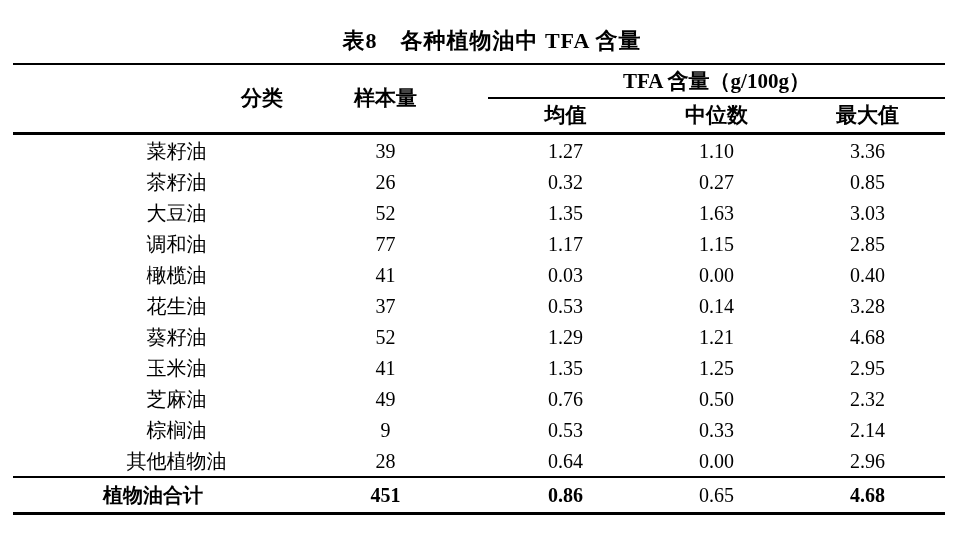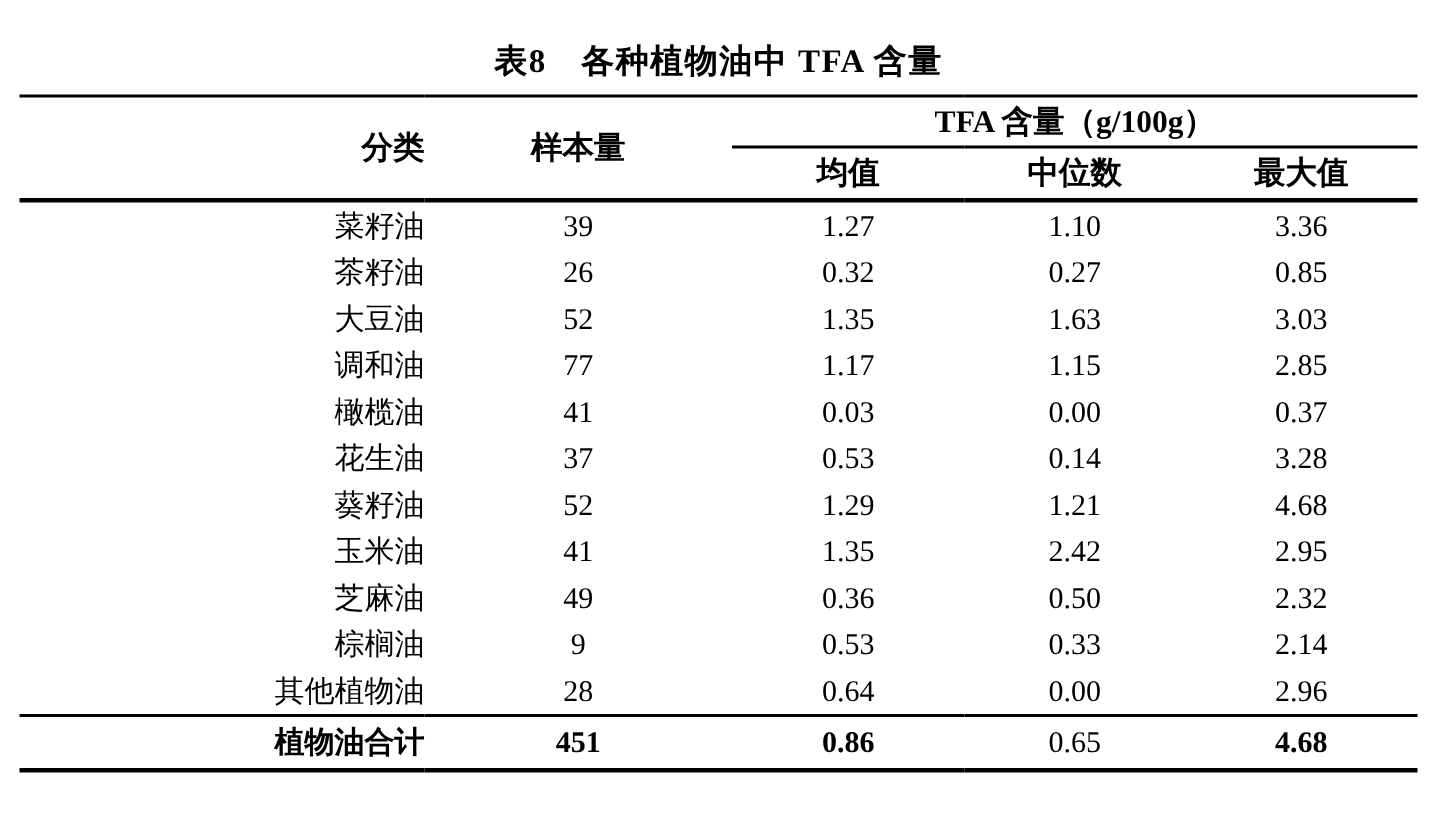--- a/index.html
+++ b/index.html
@@ -8,21 +8,21 @@
     width: 962px;
     height: 552px;
     background: #ffffff;
     color: #000000;
     font-family: "Liberation Serif", "DejaVu Serif", serif;
     overflow: hidden;
   }
   .doc-title {
     position: absolute;
     top: 26px;
-    left: 13px;
+    left: 26px;
     width: 932px;
     text-align: center;
     font-weight: bold;
     font-size: 22px;
     letter-spacing: 1px;
     white-space: pre;
   }
   table.tfa-table {
     position: absolute;
     top: 63px;
@@ -41,21 +41,21 @@
     font-weight: normal;
     font-size: 20px;
     line-height: 1;
   }
   thead th { font-weight: bold; font-size: 21px; }
   thead tr.subhead { border-bottom: 3px solid #000; }
   th.cat-h { text-align: right; padding-left: 10px; }
   th.group-h { border-bottom: 2px solid #000; height: 32px; }
   tr.subhead th { height: 33px; }
   tbody td { height: 31px; }
-  td.cat { text-align: right; padding-left: 57px; }
+  td.cat { text-align: center; padding-left: 57px; }
   tr.total-row { border-top: 2px solid #000; margin-top: 17px; }
   tr.total-row td { height: 34px; font-weight: bold; }
   tr.total-row td.cat { padding-left: 10px; }
   tr.total-row td.reg { font-weight: normal; }
 </style>
 </head>
 <body>
 
 <div class="page">
   <div class="doc-title">表8　各种植物油中 TFA 含量</div>
@@ -107,47 +107,47 @@
         <td>77</td>
         <td>1.17</td>
         <td>1.15</td>
         <td>2.85</td>
       </tr>
       <tr>
         <td class="cat">橄榄油</td>
         <td>41</td>
         <td>0.03</td>
         <td>0.00</td>
-        <td>0.37</td>
+        <td>0.40</td>
       </tr>
       <tr>
         <td class="cat">花生油</td>
         <td>37</td>
         <td>0.53</td>
         <td>0.14</td>
         <td>3.28</td>
       </tr>
       <tr>
         <td class="cat">葵籽油</td>
         <td>52</td>
         <td>1.29</td>
         <td>1.21</td>
         <td>4.68</td>
       </tr>
       <tr>
         <td class="cat">玉米油</td>
         <td>41</td>
         <td>1.35</td>
-        <td>2.42</td>
+        <td>1.25</td>
         <td>2.95</td>
       </tr>
       <tr>
         <td class="cat">芝麻油</td>
         <td>49</td>
-        <td>0.36</td>
+        <td>0.76</td>
         <td>0.50</td>
         <td>2.32</td>
       </tr>
       <tr>
         <td class="cat">棕榈油</td>
         <td>9</td>
         <td>0.53</td>
         <td>0.33</td>
         <td>2.14</td>
       </tr>

